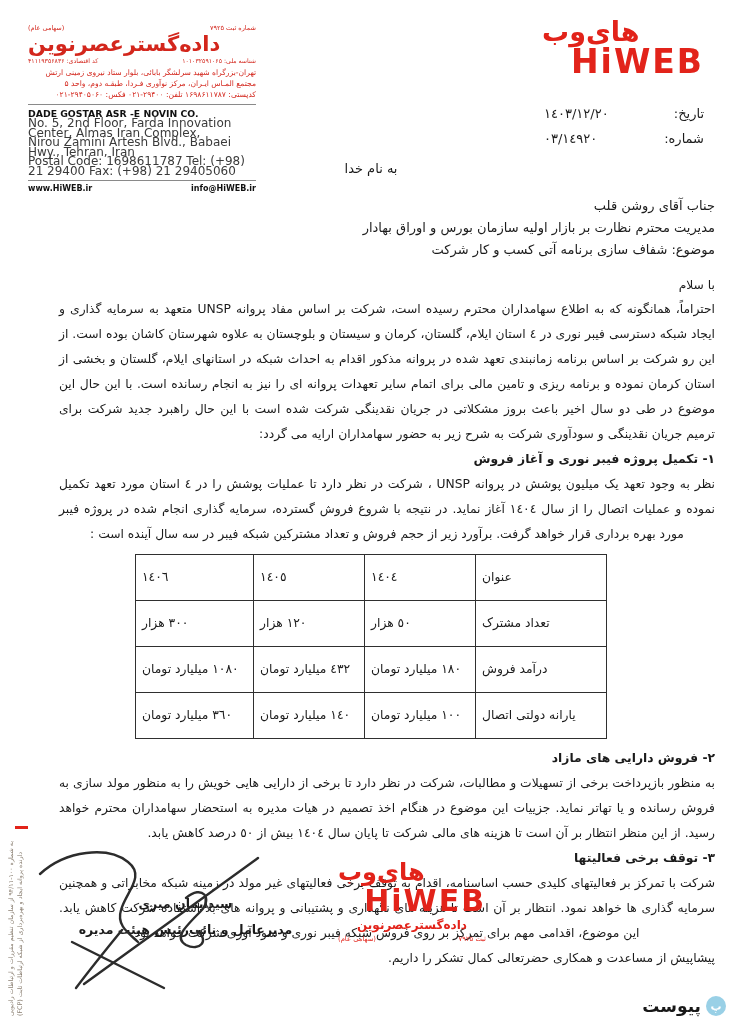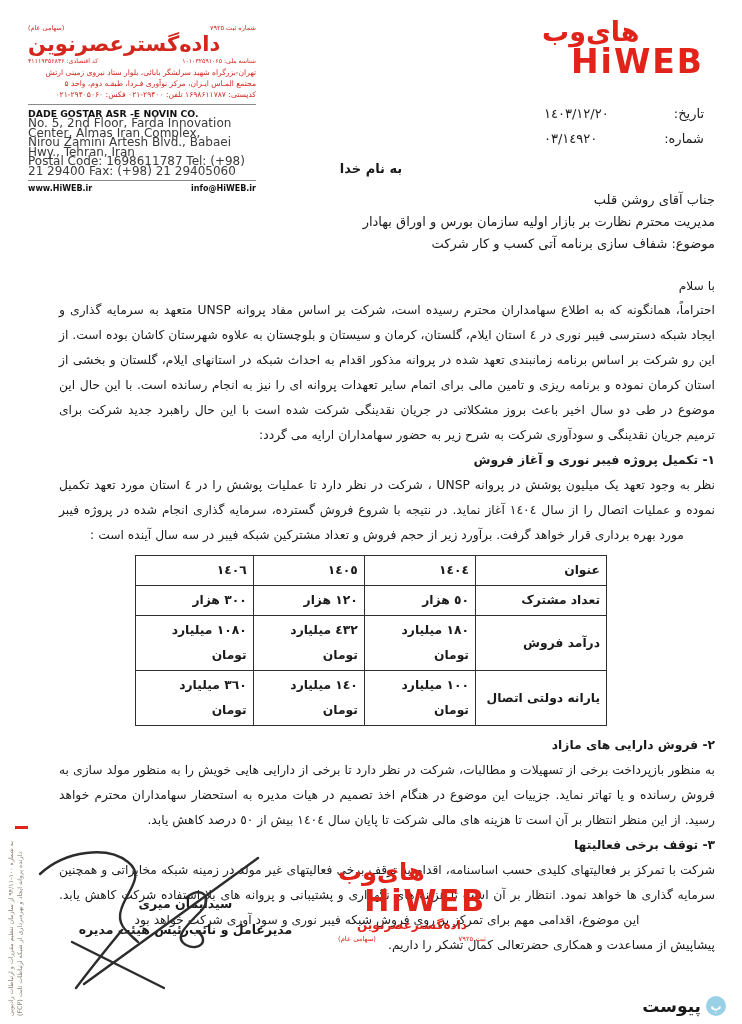--- a/index.html
+++ b/index.html
@@ -17,30 +17,30 @@
   .lh-en-line{font-size:12px;color:#3a3a3a;line-height:9.5px;}
   .lh-web{direction:ltr;display:flex;justify-content:space-between;font-size:8px;font-weight:bold;color:#111;margin-top:2px;}
   
   .logo{position:absolute;right:38px;top:18px;width:162px;text-align:left;direction:rtl;}
   .logo .fa{font-size:27px;font-weight:bold;color:#e2231a;line-height:1.0;text-align:left;}
   .logo .en{font-size:33px;font-weight:bold;color:#e2231a;letter-spacing:2px;line-height:1.05;direction:ltr;text-align:right;}
   .meta{position:absolute;right:38px;top:106px;width:160px;font-size:13px;}
   .meta-row{display:flex;justify-content:space-between;margin-bottom:10px;}
   
   .content{position:absolute;top:156px;right:27px;left:27px;font-size:12.3px;line-height:25px;}
-  .besmellah{text-align:center;font-weight:bold;font-size:13px;margin-bottom:8px;}
+  .besmellah{text-align:center;font-weight:normal;font-size:13px;margin-bottom:14px;}
   .rcpt{font-weight:normal;font-size:13px;line-height:22px;}
-  .salutation{line-height:23px;margin-top:20px;}
+  .salutation{line-height:23px;margin-top:13px;}
   .para{text-align:justify;margin-left:32px;}
   .last-right{text-align-last:right;}
   .last-center{text-align-last:center;}
   .sec-title{font-weight:bold;line-height:25px;}
   
   table.fin{border-collapse:collapse;width:472px;margin:7px auto;font-size:12.3px;}
-  table.fin td,table.fin th{border:1px solid #2f2f2f;padding:2px 6px;text-align:right;font-weight:bold;height:22px;}
+  table.fin td,table.fin th{border:1px solid #2f2f2f;padding:10px 6px;text-align:left;font-weight:normal;height:22px;}
   table.fin td.lbl{width:118px;}
   
   .closing{line-height:25px;}
   .sig{position:absolute;left:78px;top:891px;width:215px;text-align:center;font-weight:bold;
        font-size:12.5px;line-height:26px;z-index:2;}
   .scribble{position:absolute;left:26px;top:846px;z-index:3;pointer-events:none;}
   
   .flogo{position:absolute;left:338px;top:860px;width:148px;direction:rtl;}
   .flogo .fa{font-size:24px;font-weight:bold;color:#e2231a;line-height:1.05;text-align:left;}
   .flogo .en{font-size:30px;font-weight:bold;color:#e2231a;letter-spacing:2px;direction:ltr;text-align:right;line-height:1.05;}

